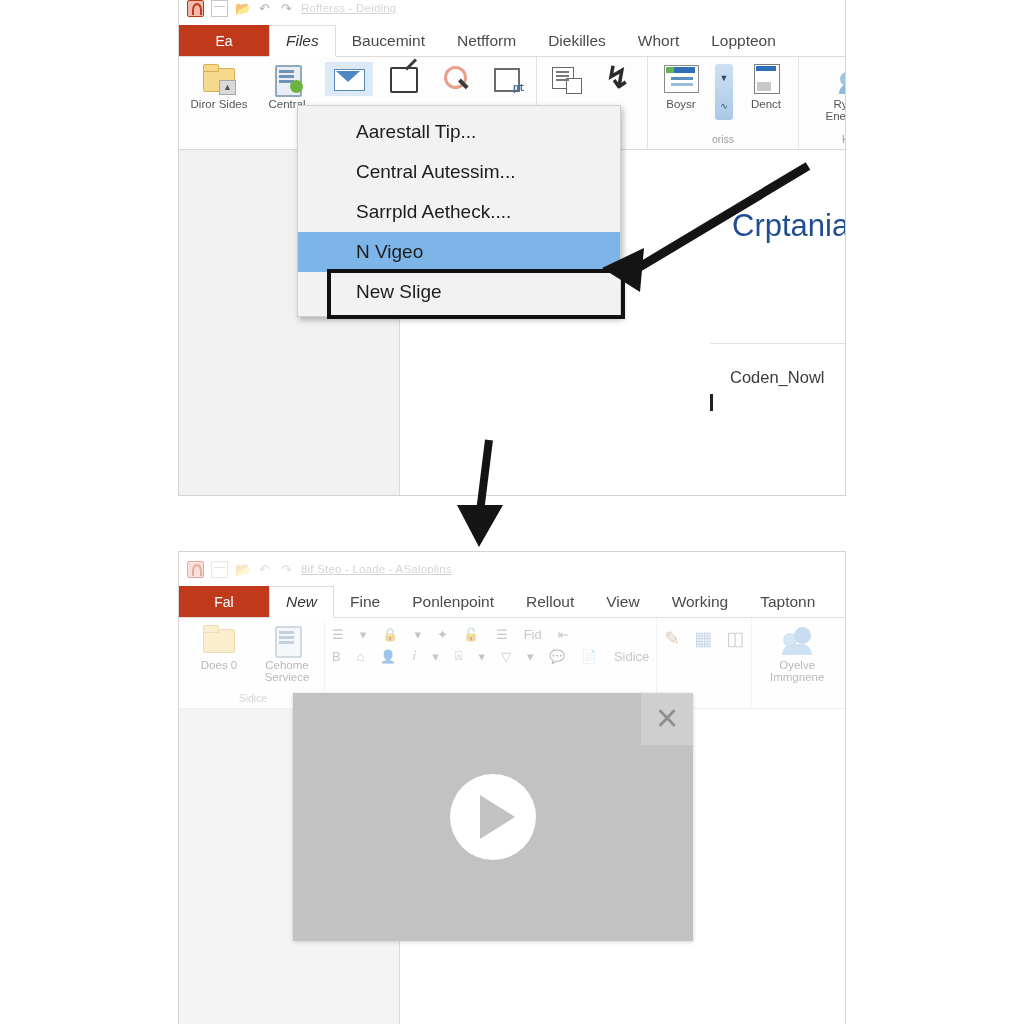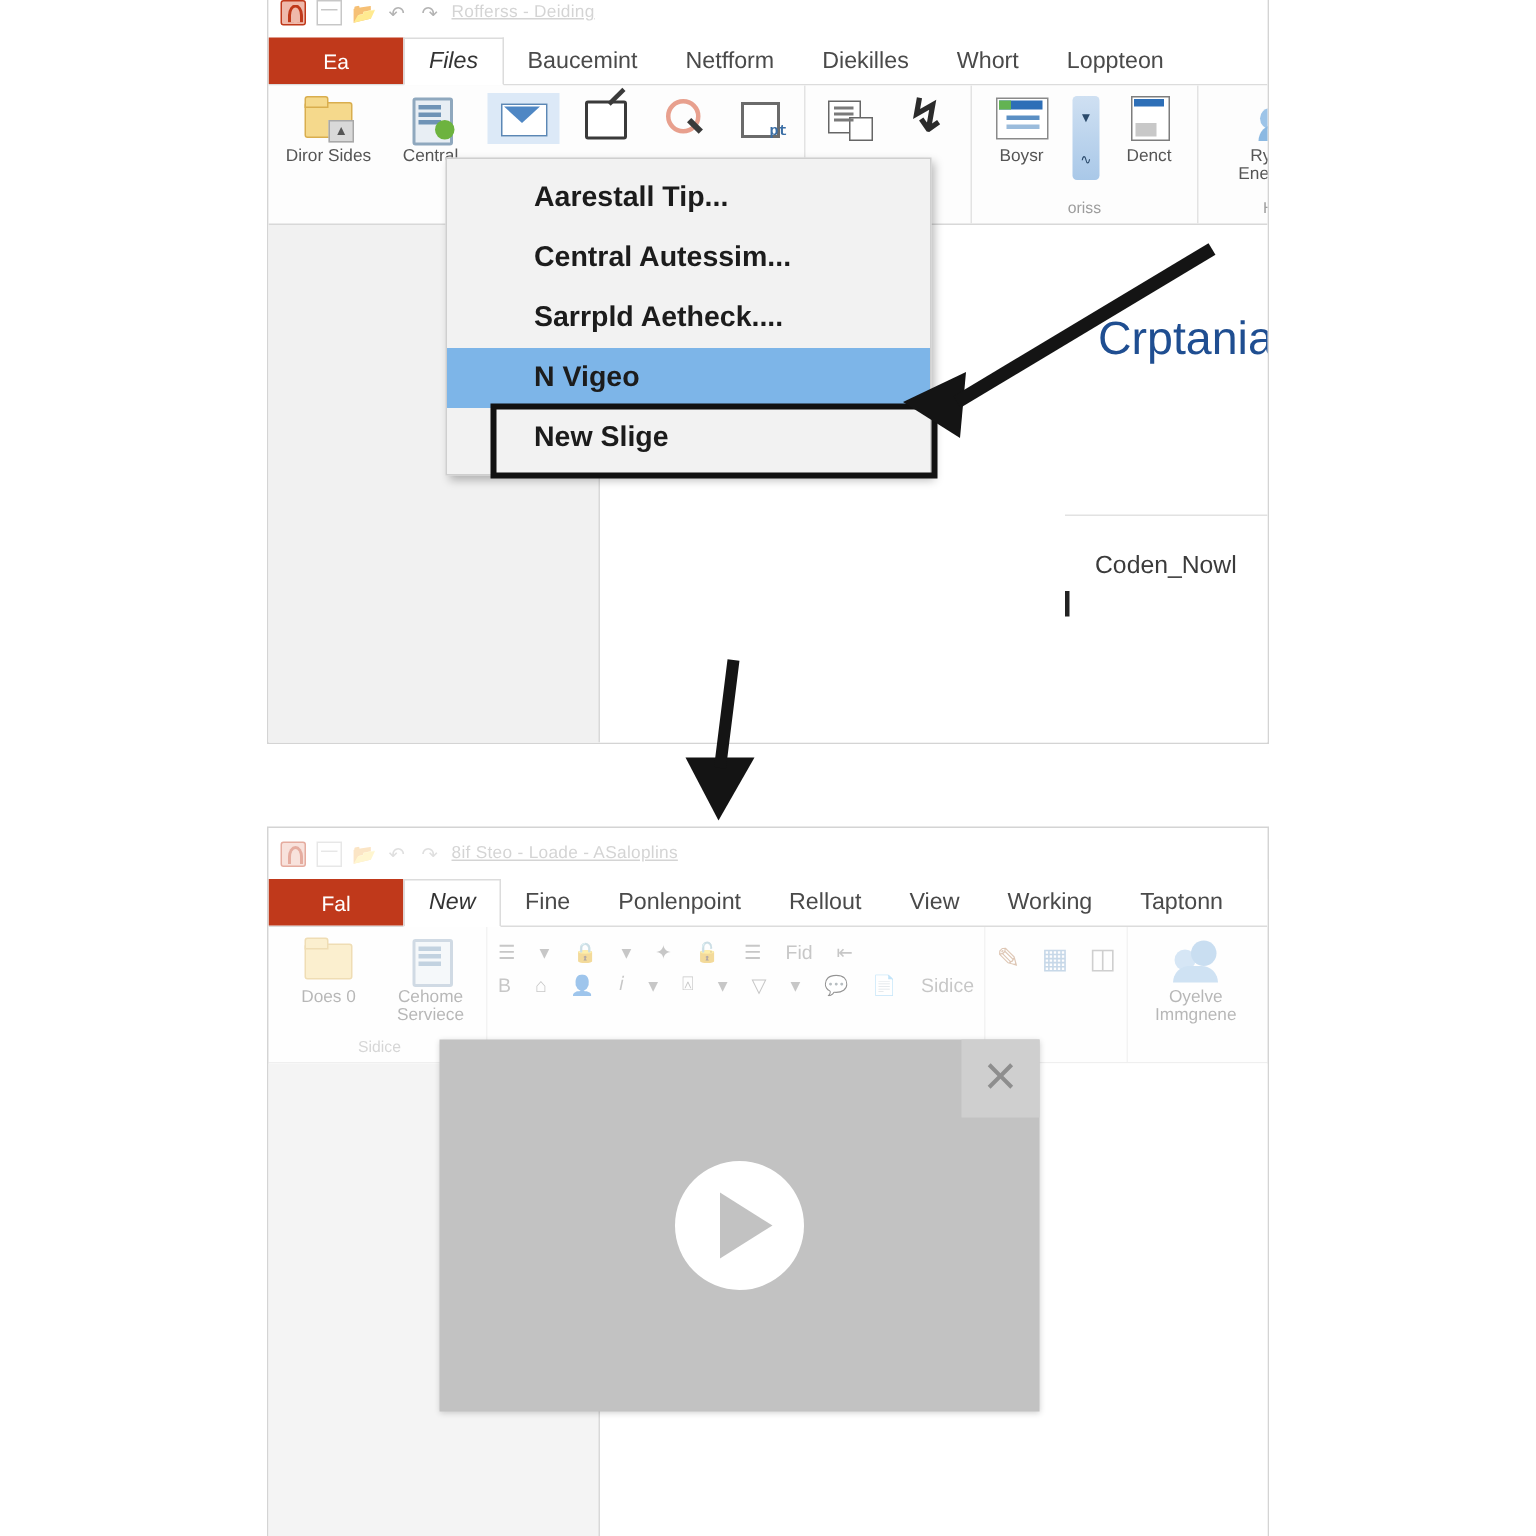--- a/index.html
+++ b/index.html
@@ -279,21 +279,20 @@
     z-index: 40;
   }
   .menu-item {
     position: relative;
     height: 40px;
     display: flex; align-items: center;
     padding-left: 58px;
     font-size: 19px;
     color: #1c1c1c;
     white-space: nowrap;
-    font-weight: bold;
   }
   .menu-item.highlighted { background: #7db5e8; }
   .menu-strip {
     position: absolute; left: 0; top: 0; bottom: 0; width: 44px;
   }
   .submenu-arrow {
     position: absolute; right: 16px; top: 50%; transform: translateY(-50%);
     width: 0; height: 0;
     border-top: 6px solid transparent; border-bottom: 6px solid transparent;
     border-left: 9px solid #1c1c1c;

